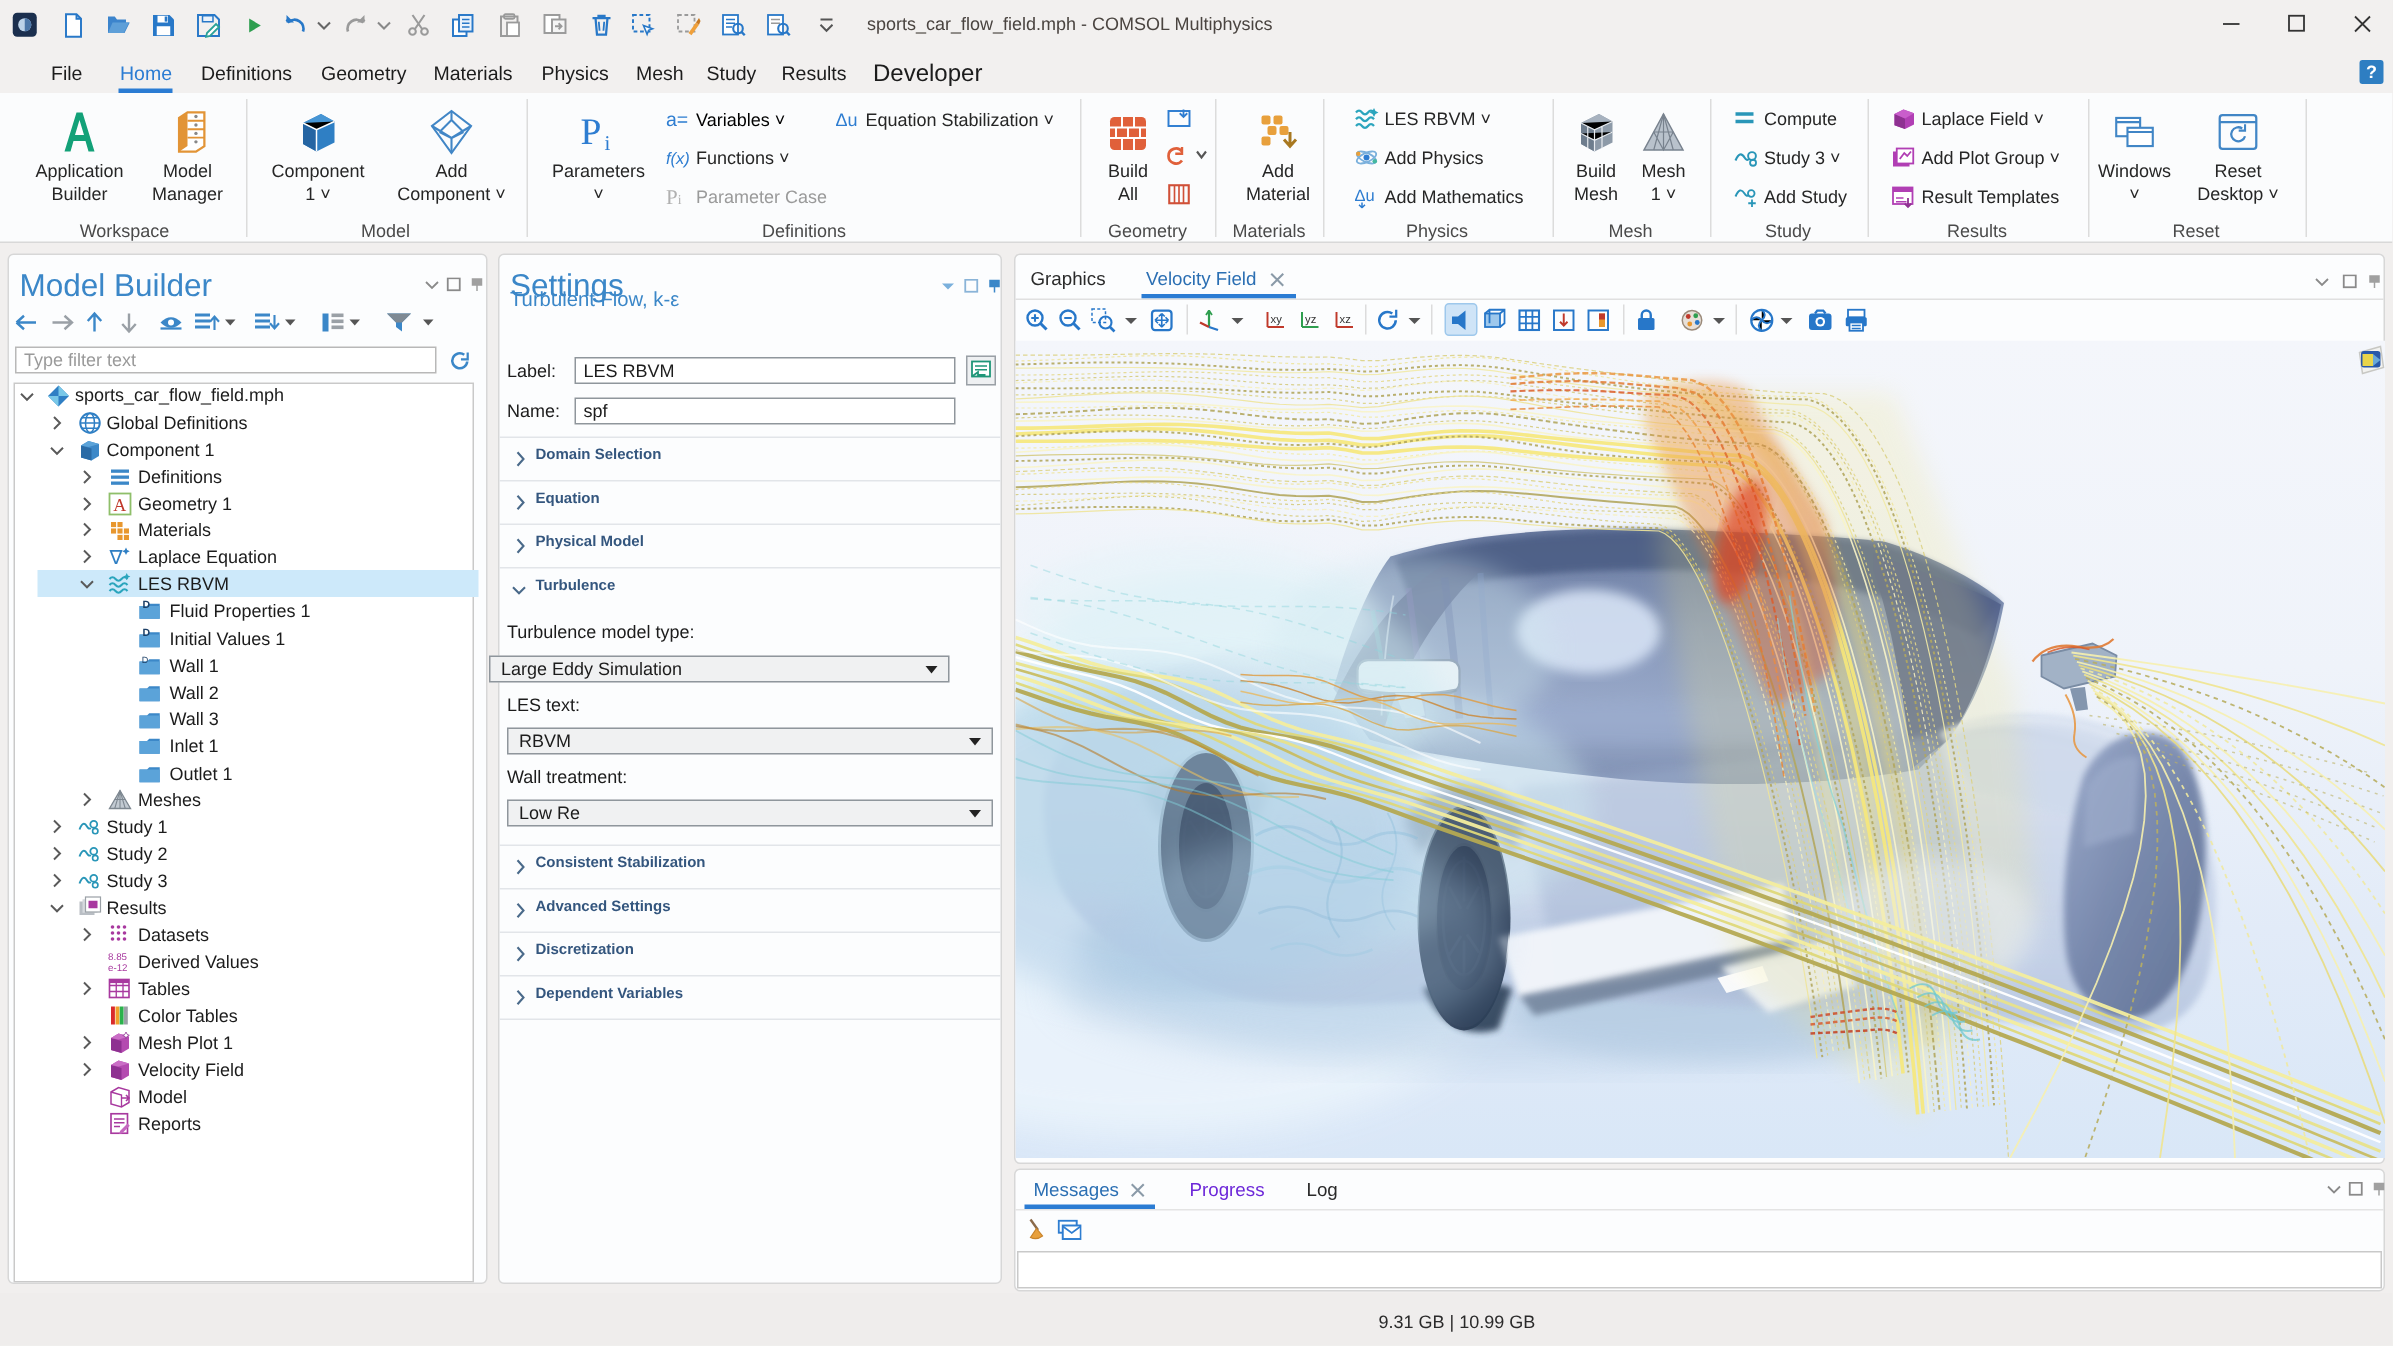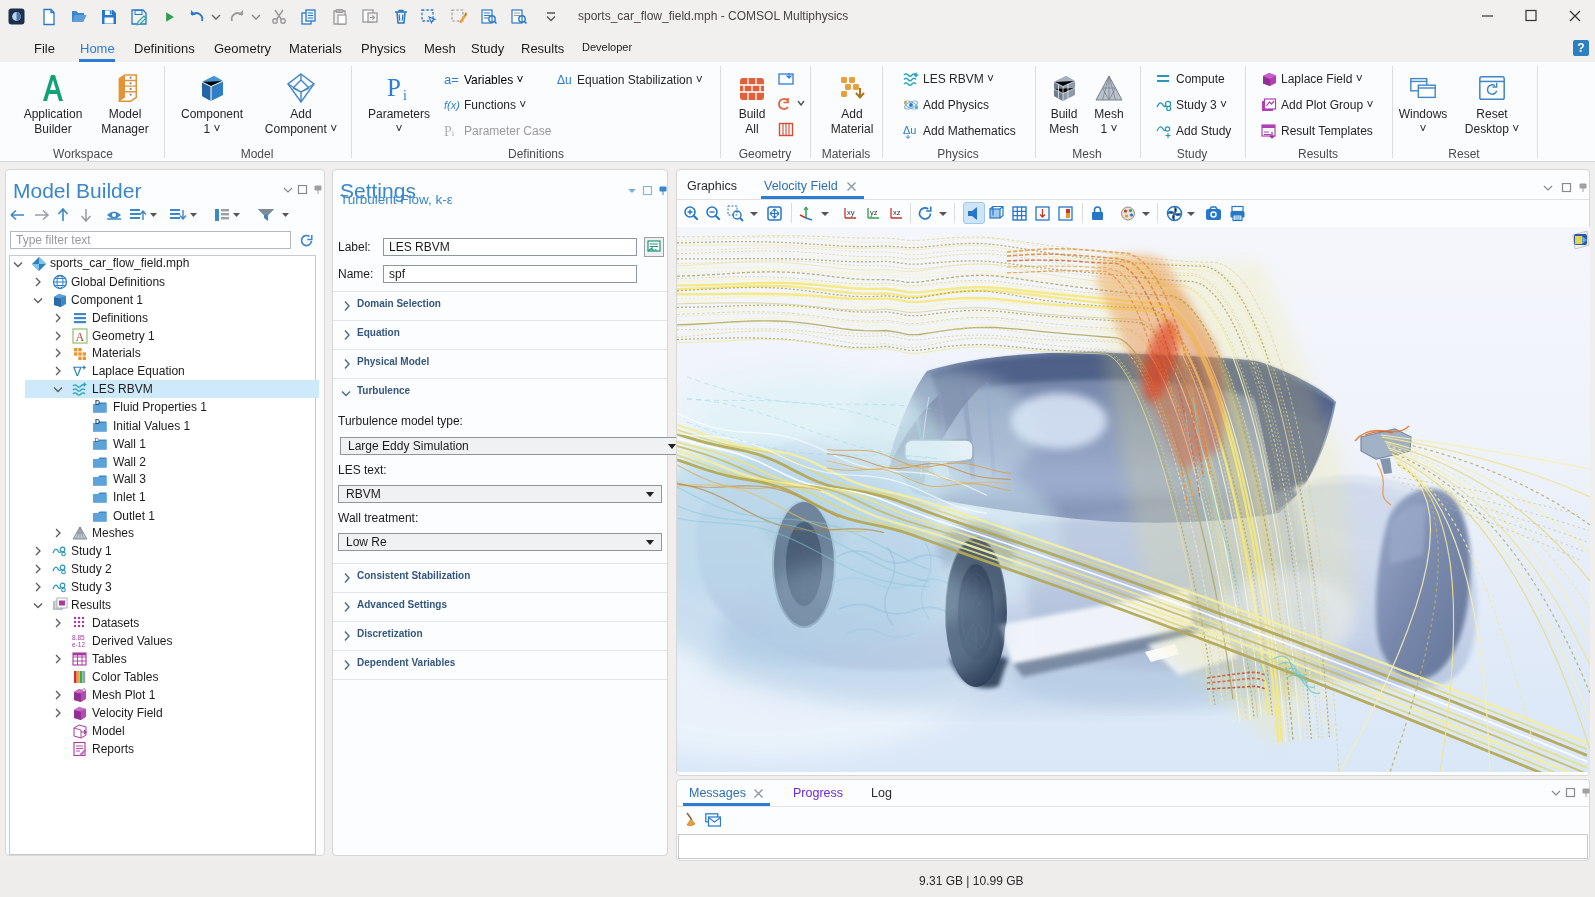--- a/index.html
+++ b/index.html
@@ -114,21 +114,21 @@
   </svg>
 <div class="abs" style="left:34px;top:41px;font-size:13px;color:#1c1c1c">File</div>
 <div class="abs" style="left:80px;top:41px;font-size:13px;color:#2b7cd3">Home</div>
 <div class="abs" style="left:134px;top:41px;font-size:13px;color:#1c1c1c">Definitions</div>
 <div class="abs" style="left:214px;top:41px;font-size:13px;color:#1c1c1c">Geometry</div>
 <div class="abs" style="left:289px;top:41px;font-size:13px;color:#1c1c1c">Materials</div>
 <div class="abs" style="left:361px;top:41px;font-size:13px;color:#1c1c1c">Physics</div>
 <div class="abs" style="left:424px;top:41px;font-size:13px;color:#1c1c1c">Mesh</div>
 <div class="abs" style="left:471px;top:41px;font-size:13px;color:#1c1c1c">Study</div>
 <div class="abs" style="left:521px;top:41px;font-size:13px;color:#1c1c1c">Results</div>
-<div class="abs" style="left:582px;top:41px;font-size:11px;color:#1c1c1c">Developer</div>
+<div class="abs" style="left:582px;top:41px;font-size:16px;color:#1c1c1c">Developer</div>
 <div class="abs" style="left:79px;top:59px;width:36px;height:3px;background:#2b7cd3"></div>
 <div class="abs" style="left:1573px;top:40px;width:16px;height:16px;background:#2e7ec2;border-radius:2px;color:#fff;font-size:12px;font-weight:bold;text-align:center;line-height:16px">?</div>
 <div class="abs" style="left:0;top:62px;width:1595px;height:100px;background:#fbfcfd;border-bottom:1px solid #d8d8d8"></div>
 <div class="sep" style="left:164px;top:66px;height:92px"></div>
 <div class="sep" style="left:351px;top:66px;height:92px"></div>
 <div class="sep" style="left:720px;top:66px;height:92px"></div>
 <div class="sep" style="left:810px;top:66px;height:92px"></div>
 <div class="sep" style="left:882px;top:66px;height:92px"></div>
 <div class="sep" style="left:1035px;top:66px;height:92px"></div>
 <div class="sep" style="left:1140px;top:66px;height:92px"></div>
@@ -660,21 +660,21 @@
     <path d="M3,1.5 l4,4.5 l-4,4.5" fill="none" stroke="#4a6a8a" stroke-width="1.4"></path>
   </svg>
 <div class="sech" style="left:357px;top:628px">Discretization</div>
 <div class="abs" style="left:333px;top:650px;width:334px;height:1px;background:#e2e5e9"></div>
 <svg class="abs" style="left:342px;top:659px" width="10" height="12">
     <path d="M3,1.5 l4,4.5 l-4,4.5" fill="none" stroke="#4a6a8a" stroke-width="1.4"></path>
   </svg>
 <div class="sech" style="left:357px;top:657px">Dependent Variables</div>
 <div class="abs" style="left:333px;top:679px;width:334px;height:1px;background:#e2e5e9"></div>
 <div class="lbl" style="left:338px;top:414px">Turbulence model type:</div>
-<div class="cmb" style="left:340px;top:437px;width:344px;height:18px">Large Eddy Simulation</div>
+<div class="cmb" style="left:326px;top:437px;width:307px;height:18px">Large Eddy Simulation</div>
 <div class="lbl" style="left:338px;top:463px">LES text:</div>
 <div class="cmb" style="left:338px;top:485px;width:324px;height:18px">RBVM</div>
 <div class="lbl" style="left:338px;top:511px">Wall treatment:</div>
 <div class="cmb" style="left:338px;top:533px;width:324px;height:18px">Low Re</div>
 <div class="card" style="left:676px;top:169px;width:914px;height:607px"></div>
 <div class="abs" style="left:687px;top:179px;font-size:12.5px;color:#2a2a2a">Graphics</div>
 <div class="abs" style="left:764px;top:179px;font-size:12.5px;color:#2b6fb3">Velocity Field</div>
 <svg class="abs" style="left:846px;top:181px" width="11" height="11">
     <path d="M1.5,1.5 l8,8 M9.5,1.5 l-8,8" stroke="#8a9aa8" stroke-width="1.4"></path>
   </svg>

